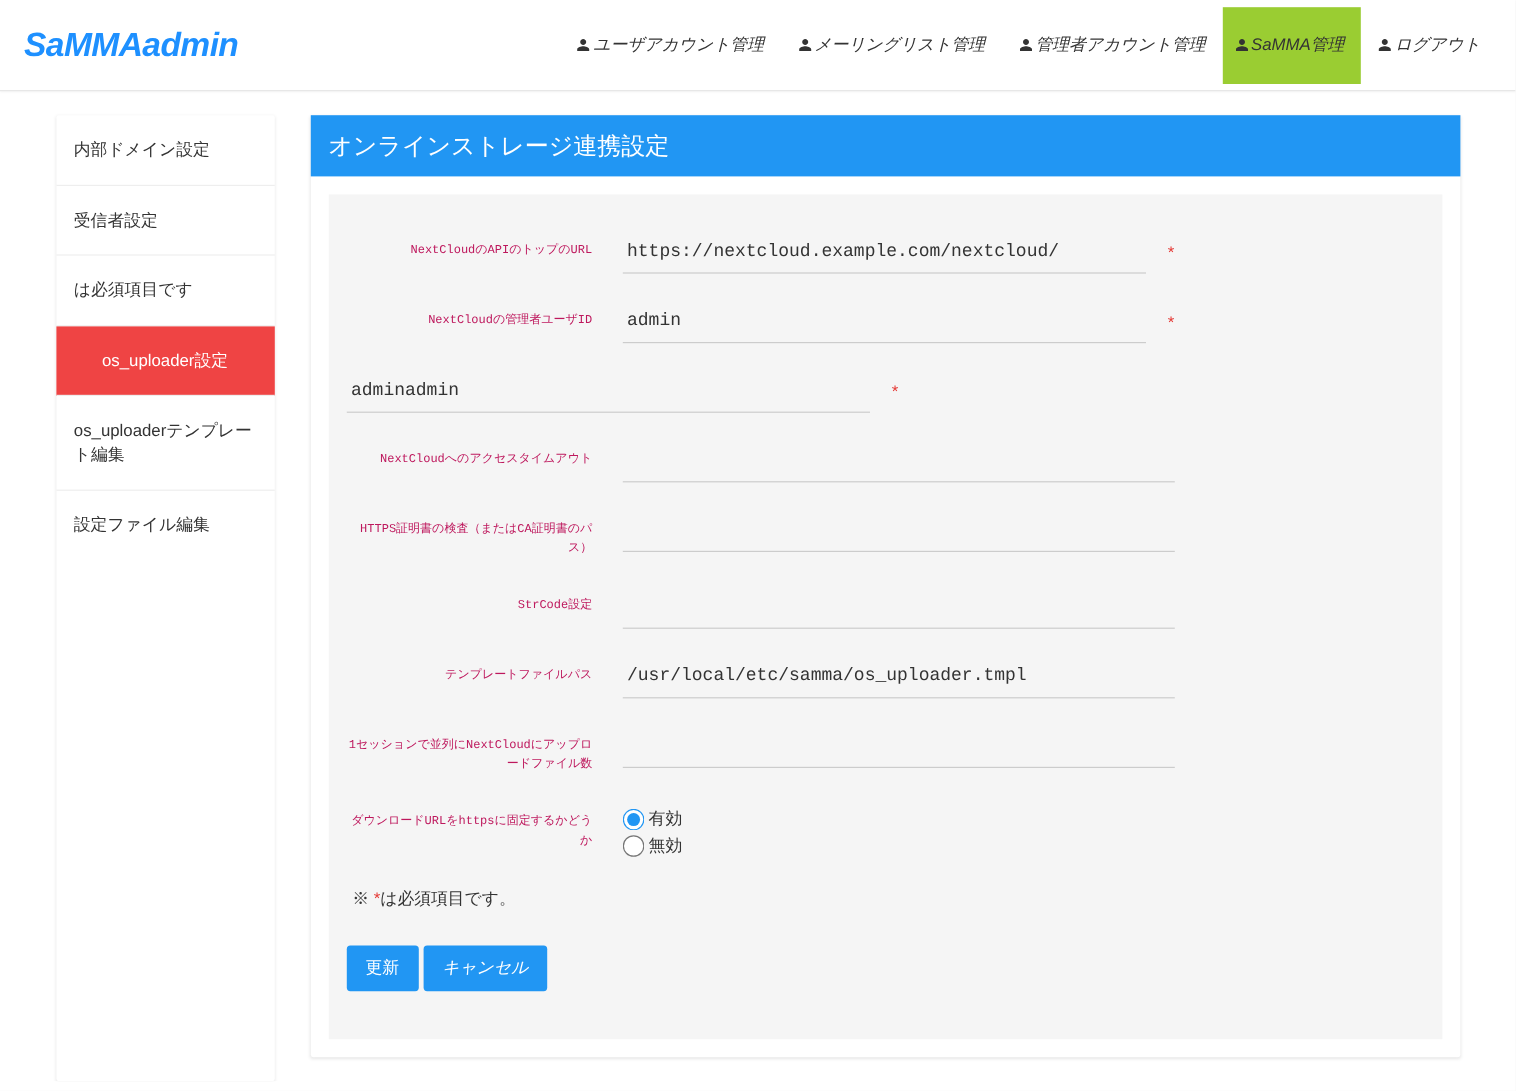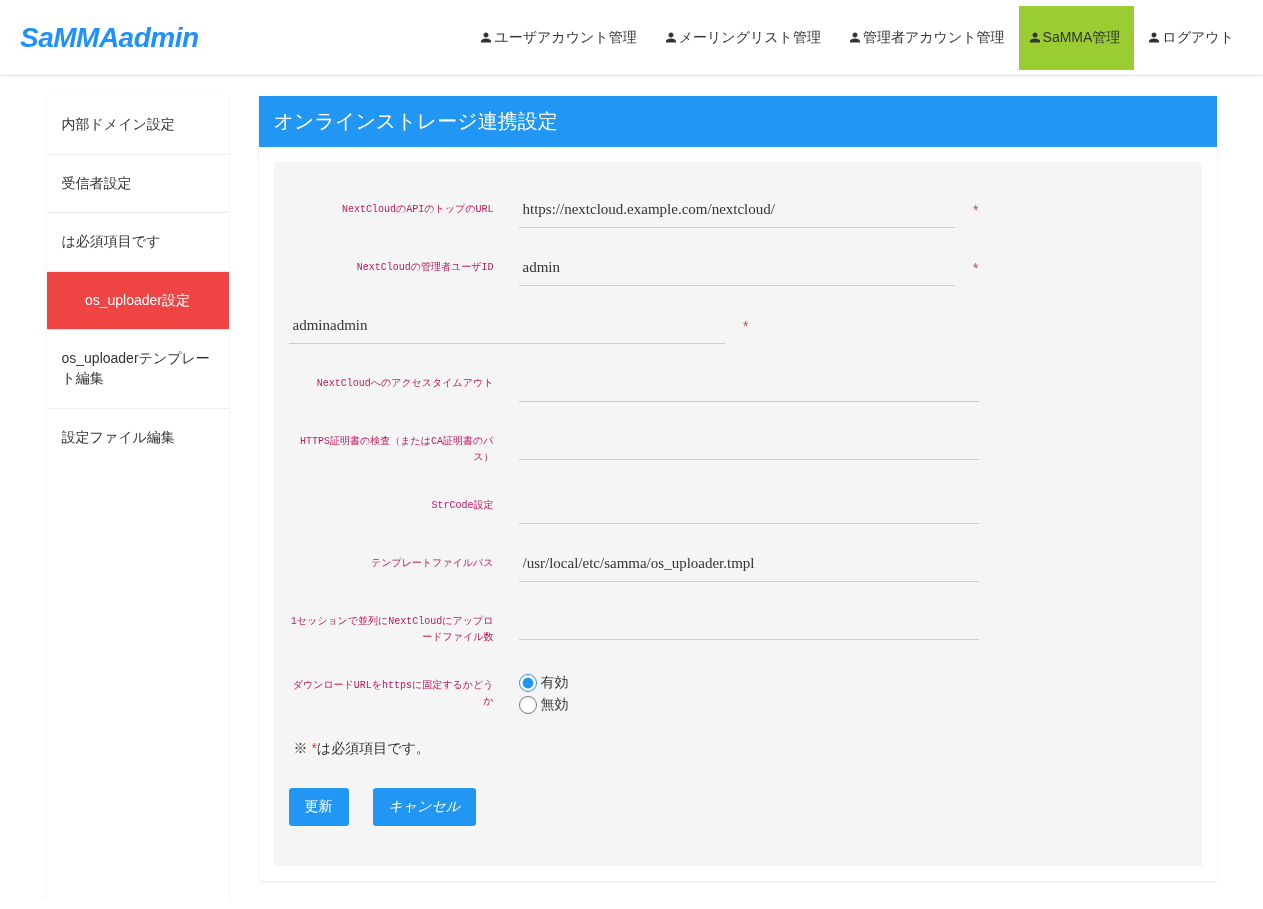--- a/index.html
+++ b/index.html
@@ -1,43 +1,43 @@
 <!DOCTYPE html>
 <html><head>
   <meta charset="utf-8">
   <style>
     * { box-sizing: border-box; margin: 0; padding: 0; }
     body { font-family: "Helvetica Neue", Helvetica, Arial, "Hiragino Kaku Gothic ProN", "Hiragino Sans", Meiryo, sans-serif; color: #333; background: #fff; font-size: 14px; }
     .header { display: flex; align-items: center; justify-content: space-between; border-bottom: 1px solid #e7e7e7; padding: 0 15px; height: 76px; background: #fff; box-shadow: 0 1px 2px rgba(0,0,0,0.05); }
     .logo { font-size: 28px; font-weight: bold; font-style: italic; color: #1e90ff; letter-spacing: -0.5px; padding-left: 5px; }
     .nav { display: flex; align-items: stretch; height: 64px; }
-    .nav-item { display: flex; align-items: center; padding: 0 14px; color: #333; text-decoration: none; font-size: 14px; cursor: pointer; }
+    .nav-item { display: flex; align-items: center; padding: 0 14px; color: #333; text-decoration: none; font-size: 14px; cursor: pointer; font-style: italic; }
     .nav-item.active { background: #9acd32; padding-left: 10px; }
     .nav-item svg { width: 12px; height: 13px; fill: #333; margin-right: 2px; flex-shrink: 0; }
     .container { display: flex; max-width: 1170px; margin: 0 auto; padding-top: 20px; gap: 30px; }
     .sidebar { width: 182px; flex-shrink: 0; background: #fff; box-shadow: 0 1px 3px rgba(0,0,0,0.1); border-radius: 2px; }
     .sidebar-item { padding: 19px 15px; font-size: 14px; color: #333; border-bottom: 1px solid #eee; cursor: pointer; line-height: 1.4; }
     .sidebar-item.active { background: #ef4444; color: #fff; text-align: center; }
     .sidebar-item:last-child { border-bottom: none; }
     .main { flex: 1; }
     .panel { background: #fff; box-shadow: 0 1px 3px rgba(0,0,0,0.1); border-radius: 2px; margin-bottom: 20px; }
     .panel-header { background: #2196f3; color: #fff; padding: 12px 15px; font-size: 20px; }
     .panel-body { padding: 15px; }
     .form-area { background: #f5f5f5; padding: 30px 15px 40px; }
     .form-row { display: flex; align-items: flex-start; margin-bottom: 22px; }
     .form-label { width: 230px; text-align: right; padding-right: 25px; padding-top: 10px; font-size: 10px; color: #be185d; line-height: 1.6; font-family: Liberation Mono, monospace; }
     .form-input-wrap { flex: 1; display: flex; align-items: center; max-width: 460px; }
-    .form-input { flex: 1; border: none; border-bottom: 1px solid #ccc; background: transparent; padding: 8px 4px; font-size: 15px; color: #333; outline: none; font-family: Liberation Serif, serif; min-height: 36px; }
+    .form-input { flex: 1; border: none; border-bottom: 1px solid #ccc; background: transparent; padding: 8px 4px; font-size: 15px; color: #333; outline: none; font-family: Liberation Mono, monospace; min-height: 36px; }
     .required { color: #e53935; margin-left: 18px; font-size: 14px; }
     .radio-group { padding-top: 6px; }
     .radio-item { display: flex; align-items: center; margin-bottom: 4px; font-size: 14px; }
     .radio-item input[type=radio] { width: 18px; height: 18px; margin-right: 4px; accent-color: #2196f3; }
     .note { font-size: 14px; color: #333; margin-top: 10px; margin-left: 5px; }
     .note .star { color: #e53935; }
-    .btn-row { margin-top: 30px; display: flex; gap: 24px; }
+    .btn-row { margin-top: 30px; display: flex; gap: 4px; }
     .btn { border: none; padding: 10px 16px; font-size: 14px; border-radius: 3px; cursor: pointer; color: #fff; }
     .btn-primary { background: #2196f3; }
     .btn-cancel { background: #2196f3; font-style: italic; }
   </style>
 </head>
 <body>
 
 <div class="header">
   <div class="logo">SaMMAadmin</div>
   <div class="nav">

